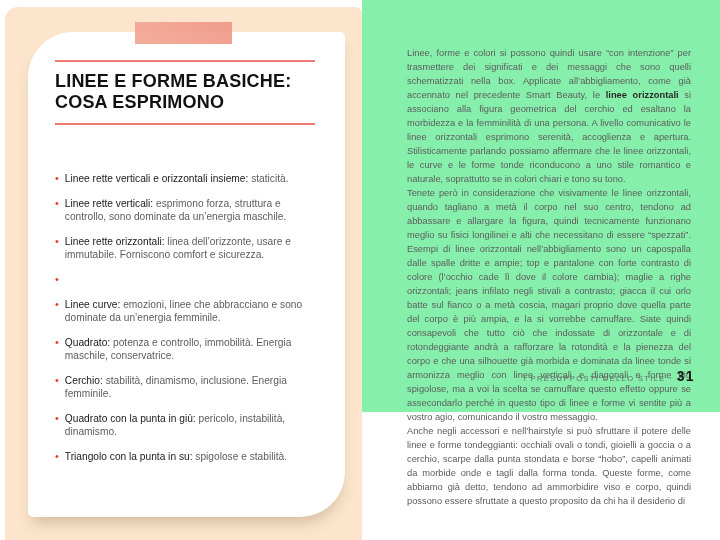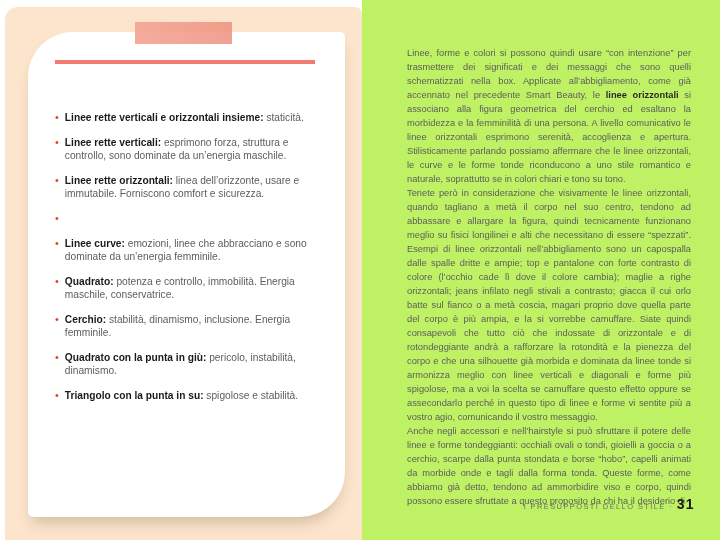--- a/index.html
+++ b/index.html
@@ -71,29 +71,29 @@
     font-size: 10.2px;
     line-height: 13px;
   }
   .bullet-icon {
     color: var(--bullet-red, #e63a2e);
     font-size: 11px;
     line-height: 13px;
     margin-right: 6px;
     flex: 0 0 auto;
   }
-  .bullet-lead { font-weight: bold; color: #1a1a1a; }
+  .bullet-lead { font-weight: normal; color: #1a1a1a; }
   .bullet-text { color: #5d5d5d; }
 
   
   .right-page {
     position: absolute;
     left: 362px; top: 0;
-    width: 358px; height: 540px;
-    background: #bef264;
+    width: 358px; height: 412px;
+    background: #86efac;
   }
   .body-text {
     position: absolute;
     left: 45px; top: 46px;
     width: 284px;
     font-size: 9.3px;
     line-height: 14px;
     color: #5d5d5d;
     text-align: justify;
   }
@@ -118,20 +118,21 @@
 <body>
 
 <div class="stage">
 
   <div class="left-page">
     <div class="note-card">
       <div class="tape"></div>
 
       <div class="card-inner">
         <hr class="title-rule">
+        <h1 class="page-title"><span>LINEE E FORME BASICHE:</span><br><span>COSA ESPRIMONO</span></h1>
         <hr class="title-rule">
 
         <div class="bullet-list">
           <div class="bullet-item">
             <span class="bullet-icon">•</span>
             <span><span class="bullet-lead">Linee rette verticali e orizzontali insieme:</span><span class="bullet-text"> staticità.</span></span>
           </div>
           <div class="bullet-item">
             <span class="bullet-icon">•</span>
             <span><span class="bullet-lead">Linee rette verticali:</span><span class="bullet-text"> esprimono forza, struttura e controllo, sono dominate da un’energia maschile.</span></span>

